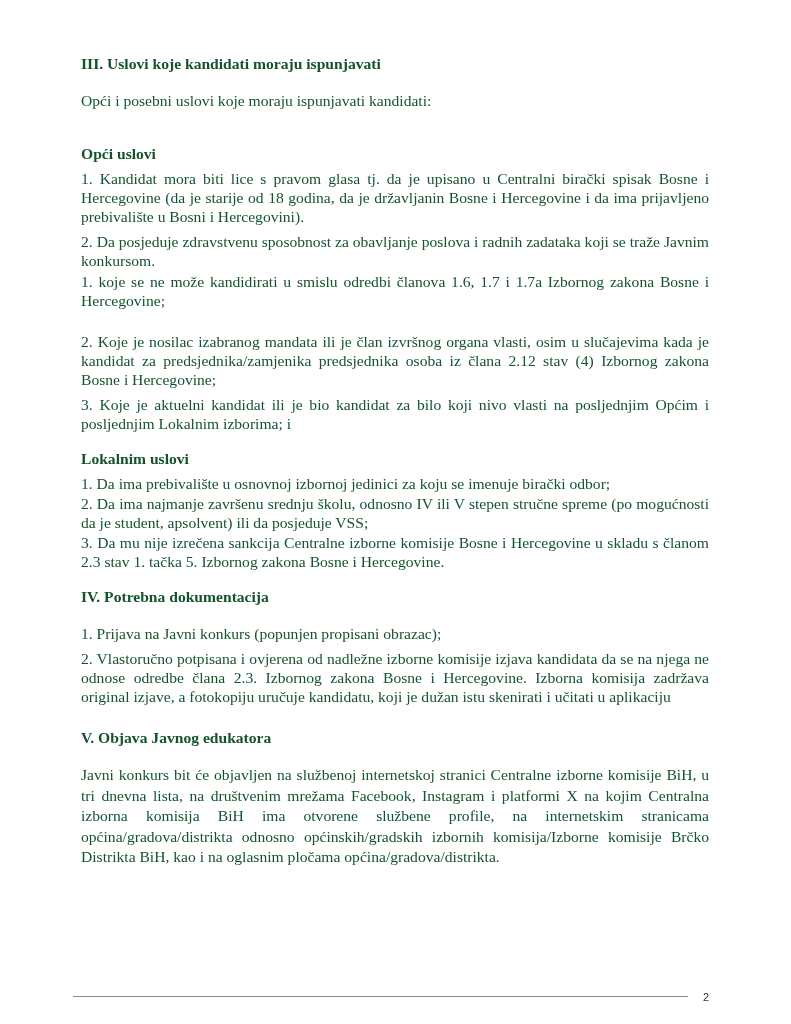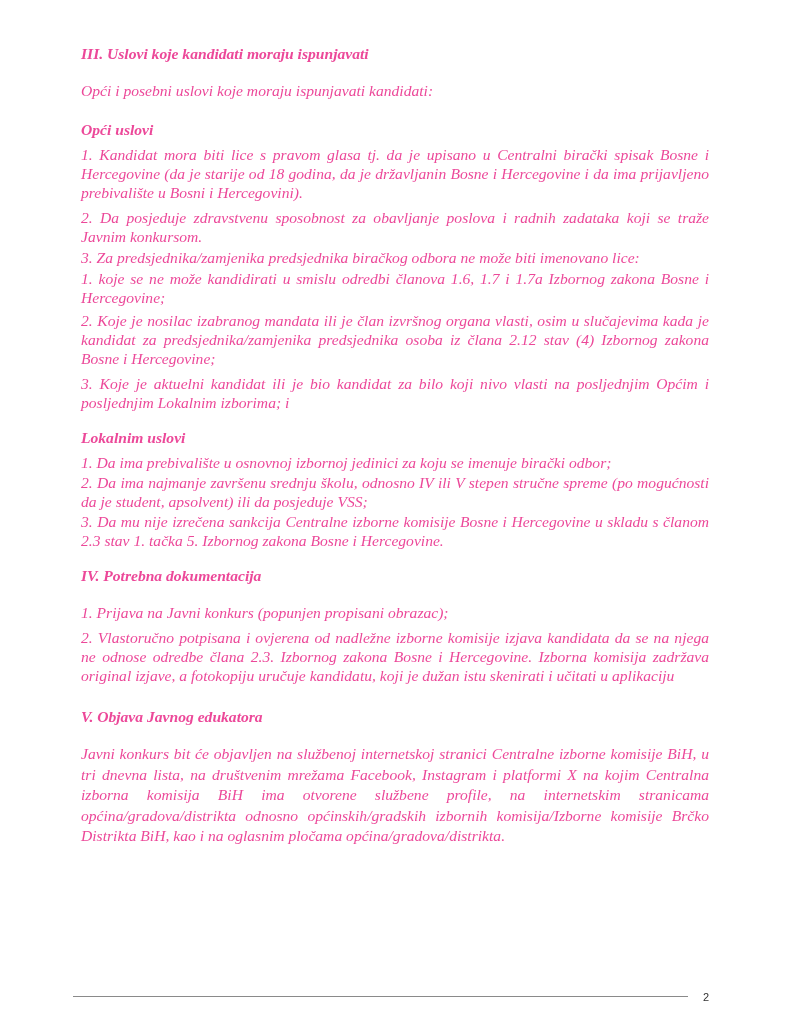--- a/index.html
+++ b/index.html
@@ -1,39 +1,38 @@
 <!DOCTYPE html>
 <html><head>
 <meta charset="utf-8">
 <style>
   html, body { margin: 0; padding: 0; background: #ffffff; }
   body { width: 791px; height: 1024px; position: relative; overflow: hidden; }
   .page {
-    position: absolute; left: 81px; top: 44px; width: 628px;
-    font-family: "Liberation Serif", serif; font-size: 15.6px; line-height: 19px; color: #ec4899; font-style: italic;
+    position: absolute; left: 81px; top: 54px; width: 628px;
+    font-family: "Liberation Serif", serif; font-size: 15.6px; line-height: 19px; color: #14532d;
   }
   .h-section { font-weight: bold; margin: 0; }
   .h-sub { font-weight: bold; margin: 0; }
   p { margin: 0; }
   .j { text-align: justify; }
   .footer-line { position: absolute; left: 73px; top: 996px; width: 615px; height: 1px; background: #8a8a8a; }
   .page-num { position: absolute; left: 703px; top: 991px; font-family: "Liberation Sans", sans-serif; font-size: 11px; color: #333; }
 </style>
 </head>
 <body>
 
 <div class="page">
   <p class="h-section">III. Uslovi koje kandidati moraju ispunjavati</p>
   <p style="margin-top:18px">Opći i posebni uslovi koje moraju ispunjavati kandidati:</p>
-  <p class="h-sub" style="margin-top:20px">Opći uslovi</p>
+  <p class="h-sub" style="margin-top:34px">Opći uslovi</p>
   <p class="j" style="margin-top:6px">1. Kandidat mora biti lice s pravom glasa tj. da je upisano u Centralni birački spisak Bosne i Hercegovine (da je starije od 18 godina, da je državljanin Bosne i Hercegovine i da ima prijavljeno prebivalište u Bosni i Hercegovini).</p>
   <p class="j" style="margin-top:6px">2. Da posjeduje zdravstvenu sposobnost za obavljanje poslova i radnih zadataka koji se traže Javnim konkursom.</p>
-  <p class="j" style="margin-top:2px">3. Za predsjednika/zamjenika predsjednika biračkog odbora ne može biti imenovano lice:</p>
   <p class="j" style="margin-top:2px">1. koje se ne može kandidirati u smislu odredbi članova 1.6, 1.7 i 1.7a Izbornog zakona Bosne i Hercegovine;</p>
-  <p class="j" style="margin-top:4px">2. Koje je nosilac izabranog mandata ili je član izvršnog organa vlasti, osim u slučajevima kada je kandidat za predsjednika/zamjenika predsjednika osoba iz člana 2.12 stav (4) Izbornog zakona Bosne i Hercegovine;</p>
+  <p class="j" style="margin-top:22px">2. Koje je nosilac izabranog mandata ili je član izvršnog organa vlasti, osim u slučajevima kada je kandidat za predsjednika/zamjenika predsjednika osoba iz člana 2.12 stav (4) Izbornog zakona Bosne i Hercegovine;</p>
   <p class="j" style="margin-top:6px">3. Koje je aktuelni kandidat ili je bio kandidat za bilo koji nivo vlasti na posljednjim Općim i posljednjim Lokalnim izborima; i</p>
 
   <p class="h-sub" style="margin-top:16px">Lokalnim uslovi</p>
   <p class="j" style="margin-top:6px">1. Da ima prebivalište u osnovnoj izbornoj jedinici za koju se imenuje birački odbor;</p>
   <p class="j" style="margin-top:1px">2. Da ima najmanje završenu srednju školu, odnosno IV ili V stepen stručne spreme (po mogućnosti da je student, apsolvent) ili da posjeduje VSS;</p>
   <p class="j" style="margin-top:1px">3. Da mu nije izrečena sankcija Centralne izborne komisije Bosne i Hercegovine u skladu s članom 2.3 stav 1. tačka 5. Izbornog zakona Bosne i Hercegovine.</p>
 
   <p class="h-section" style="margin-top:16px">IV. Potrebna dokumentacija</p>
   <p class="j" style="margin-top:18px">1. Prijava na Javni konkurs (popunjen propisani obrazac);</p>
   <p class="j" style="margin-top:6px">2. Vlastoručno potpisana i ovjerena od nadležne izborne komisije izjava kandidata da se na njega ne odnose odredbe člana 2.3. Izbornog zakona Bosne i Hercegovine. Izborna komisija zadržava original izjave, a fotokopiju uručuje kandidatu, koji je dužan istu skenirati i učitati u aplikaciju</p>

